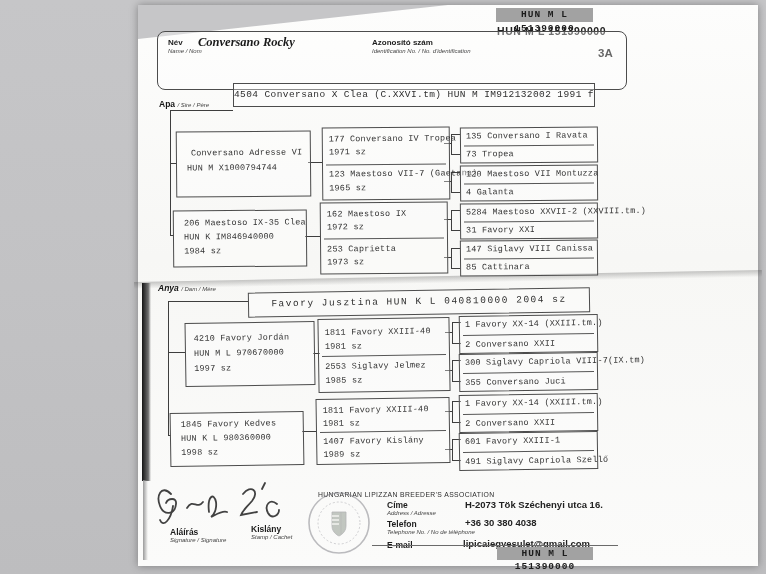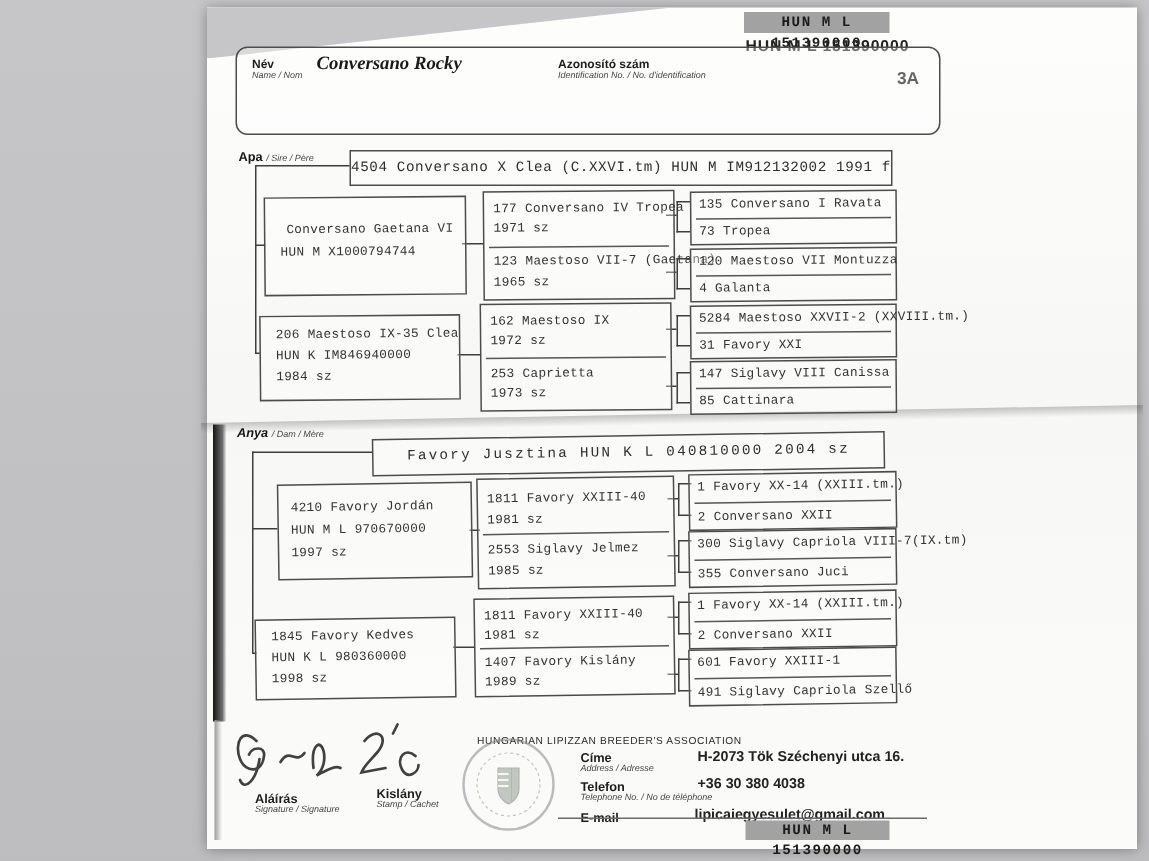--- a/index.html
+++ b/index.html
@@ -59,50 +59,50 @@
   <div class="edge-dark"></div>
   <div class="edge-soft"></div>
 
   <div class="sticker" style="left:496px;top:8px;width:97px;height:14px">HUN M L 151390000</div>
   <div class="pagecode" style="left:598px;top:7px">3A</div>
   <div class="idplain" style="left:497px;top:25px">HUN M L 151390000</div>
 
   <div class="box rounded" style="left:157px;top:31px;width:468px;height:57px">
     <div class="lbl" style="left:10px;top:6px">Név</div>
     <div class="sub" style="left:10px;top:16px">Name / Nom</div>
-    <div class="namev" style="left:53px;top:3px">Conversano Rocky</div>
+    <div class="namev" style="left:40px;top:3px">Conversano Rocky</div>
     <div class="lbl" style="left:214px;top:6px">Azonosító szám</div>
     <div class="sub" style="left:214px;top:16px">Identification No. / No. d'identification</div>
   </div>
 
   <div class="seclbl" style="left:159px;top:99px">
     <span>Apa</span>
     <i>/ Sire / Père</i>
   </div>
-  <div class="box" style="left:233px;top:100px;width:360px;height:22px">
+  <div class="box" style="left:233px;top:83px;width:360px;height:22px">
     <div class="ttl">4504 Conversano X Clea (C.XXVI.tm) HUN M IM912132002 1991 f</div>
   </div>
 
   <div class="hl" style="left:170px;top:110px;width:63px"></div>
   <div class="vl" style="left:170px;top:110px;height:126px"></div>
   <div class="hl" style="left:170px;top:163px;width:7px"></div>
   <div class="hl" style="left:170px;top:235px;width:4px"></div>
   <div class="hl" style="left:308px;top:162px;width:14px"></div>
   <div class="hl" style="left:305px;top:236px;width:15px"></div>
   <div class="hl" style="left:444px;top:143px;width:7px"></div>
   <div class="cbr" style="left:451px;top:134px;height:19px"></div>
   <div class="hl" style="left:444px;top:181px;width:7px"></div>
   <div class="cbr" style="left:451px;top:172px;height:19px"></div>
   <div class="hl" style="left:444px;top:219px;width:7px"></div>
   <div class="cbr" style="left:451px;top:210px;height:19px"></div>
   <div class="hl" style="left:444px;top:257px;width:7px"></div>
   <div class="cbr" style="left:451px;top:248px;height:19px"></div>
 
   <div class="box t1" style="left:176px;top:131px;width:133px;height:64px">
-    <div class="ptxt" style="left:14px;top:16px">Conversano Gaetana VI</div>
+    <div class="ptxt" style="left:14px;top:16px">Conversano Adresse VI</div>
     <div class="ptxt" style="left:10px;top:31px">HUN M X1000794744</div>
   </div>
   <div class="box t1" style="left:173px;top:210px;width:132px;height:55px">
     <div class="ptxt" style="left:10px;top:7px">206 Maestoso IX-35 Clea</div>
     <div class="ptxt" style="left:10px;top:21px">HUN K IM846940000</div>
     <div class="ptxt" style="left:10px;top:35px">1984 sz</div>
   </div>
 
   <div class="box t1" style="left:322px;top:127px;width:126px;height:71px">
     <div class="ptxt" style="left:6px;top:6px">177 Conversano IV Tropea</div>

